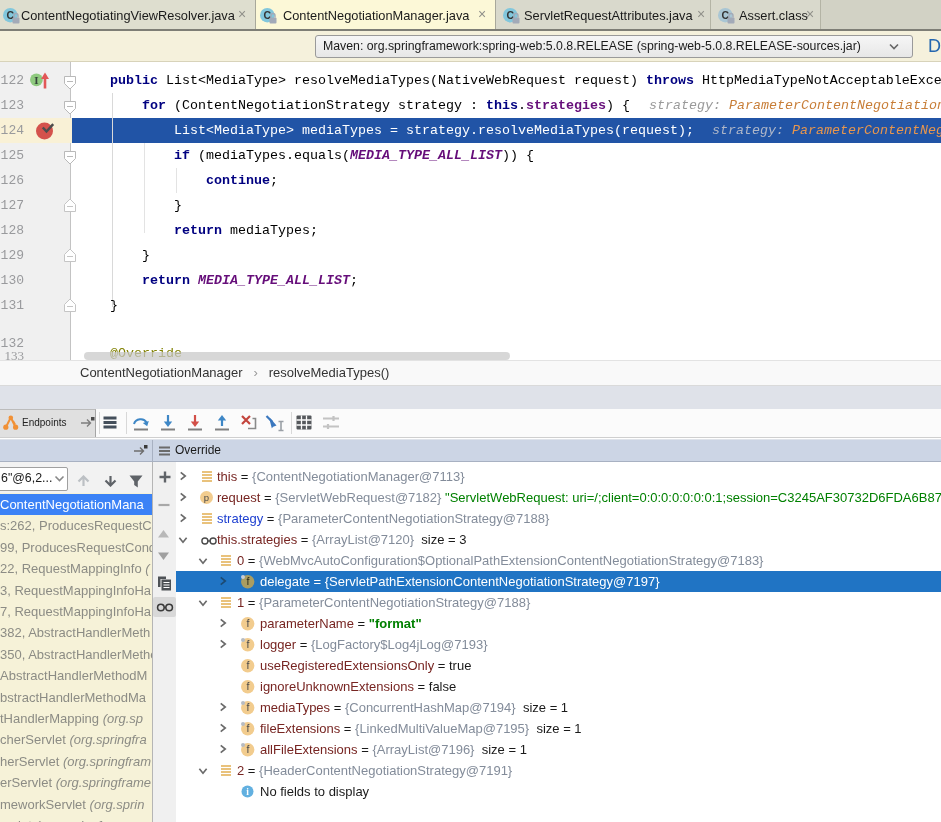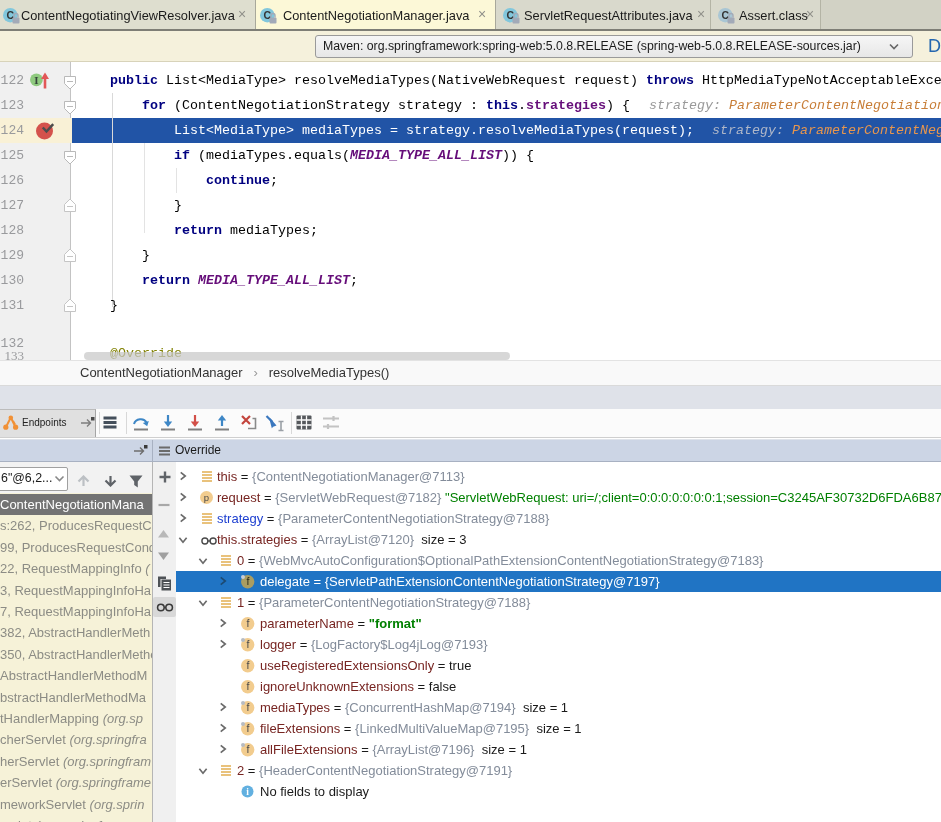--- a/index.html
+++ b/index.html
@@ -246,21 +246,21 @@
         <path d="M7.5 11 V2 M2.5 6.5 L7.5 1.5 L12.5 6.5" fill="none" stroke="#bcc0c4" stroke-width="2.2"></path>
       </svg>
   <svg class="abs" style="left:103px;top:13px;" width="15" height="12" viewBox="0 0 15 12">
         <path d="M7.5 1 V10 M2.5 5.5 L7.5 10.5 L12.5 5.5" fill="none" stroke="#5f6368" stroke-width="2.2"></path>
       </svg>
   <svg class="abs" style="left:129px;top:13px;" width="14" height="13" viewBox="0 0 14 13">
         <path d="M0.5 0.5 H13.5 L8.8 6.5 V12.5 L5.2 10 V6.5 Z" fill="#5f6368"></path>
       </svg>
 
   <div class="abs" style="left:0;top:31px;width:152px;height:329px;background:#f6f2d8;"></div>
-  <div class="frow" style="top:32px;background:#737373;color:#fff;">ContentNegotiationMana</div>
+  <div class="frow" style="top:32px;background:#3b82f6;color:#fff;">ContentNegotiationMana</div>
   <div class="frow" style="top:53.4px;">s:262, ProducesRequestCo</div>
   <div class="frow" style="top:74.8px;">99, ProducesRequestCond</div>
   <div class="frow" style="top:96.2px;">22, RequestMappingInfo <i>(</i></div>
   <div class="frow" style="top:117.6px;">3, RequestMappingInfoHa</div>
   <div class="frow" style="top:139px;">7, RequestMappingInfoHa</div>
   <div class="frow" style="top:160.4px;">382, AbstractHandlerMeth</div>
   <div class="frow" style="top:181.8px;">350, AbstractHandlerMetho</div>
   <div class="frow" style="top:203.2px;">AbstractHandlerMethodM</div>
   <div class="frow" style="top:246px;">tHandlerMapping <i>(org.sp</i></div>
   <div class="frow" style="top:224.6px;">bstractHandlerMethodMa</div>

